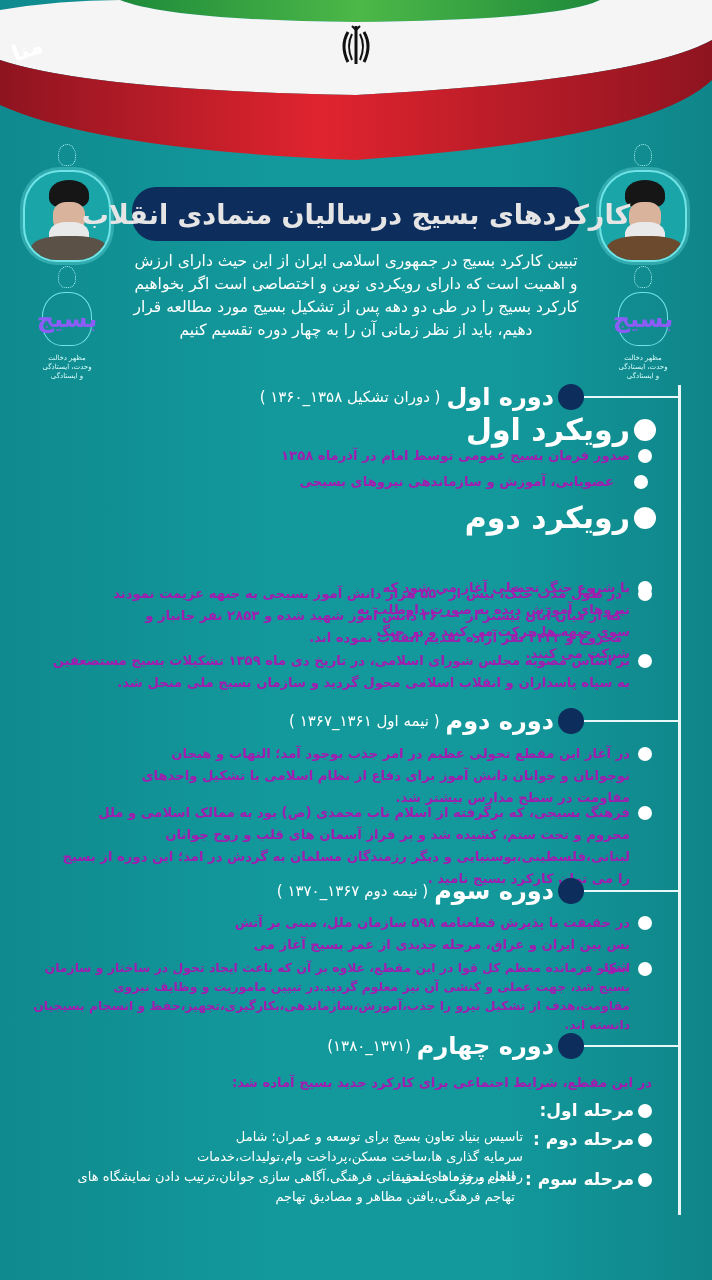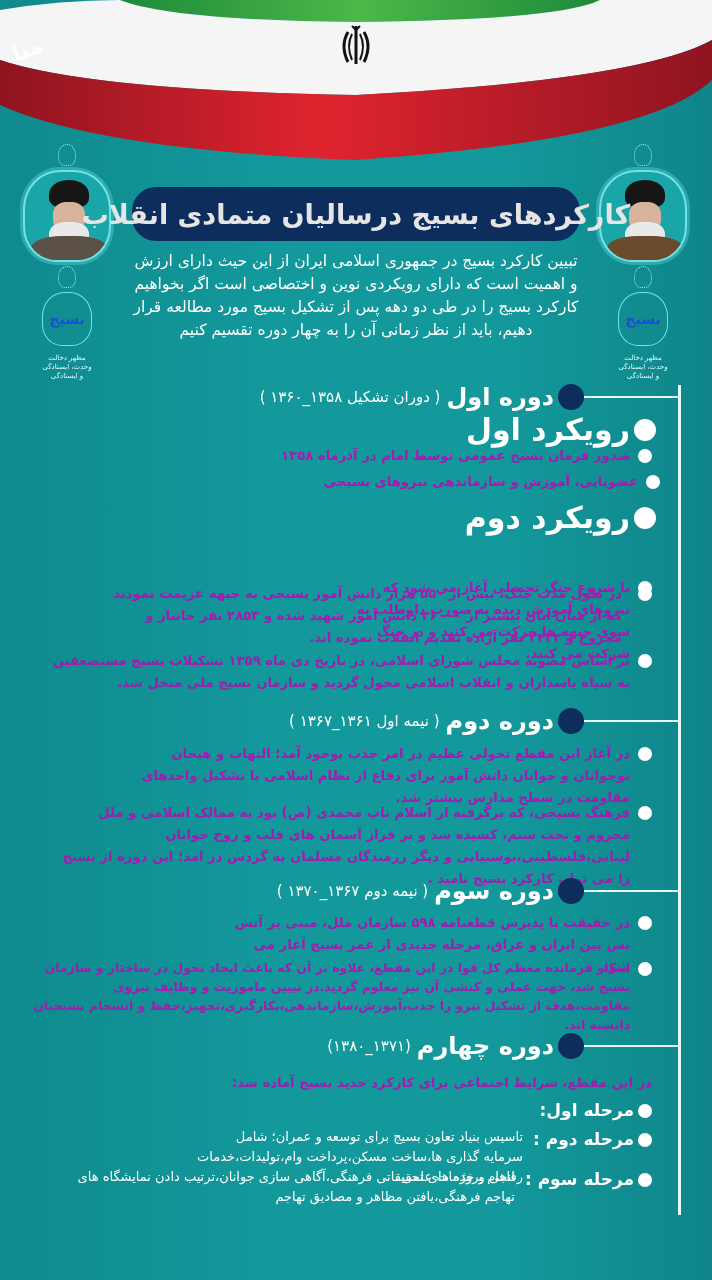--- a/index.html
+++ b/index.html
@@ -39,21 +39,21 @@
   .frame .turban { position: absolute; left: 24px; top: 8px; width: 40px; height: 28px; background: #161616; border-radius: 50% 50% 35% 35%; }
   .frame .face { position: absolute; left: 28px; top: 30px; width: 32px; height: 30px; background: #d9b39b; border-radius: 40%; }
   .frame .beard { position: absolute; left: 24px; top: 50px; width: 40px; height: 30px; background: #e9e9e9; border-radius: 40% 40% 50% 50%; }
   .frame .robe { position: absolute; left: 6px; top: 64px; width: 76px; height: 30px; background: #6b4a2e; border-radius: 40% 40% 0 0; }
   .frame .robe.grey { background: #5b5147; }
   .ornament { width: 18px; height: 22px; margin: 4px 0; border: 1px dotted #a9f0f2; border-radius: 50% 50% 40% 40%; }
   .ornament.top { position: absolute; top: -30px; }
   .basij-badge {
     width: 50px; height: 54px; border: 1px solid #6fe3e6; border-radius: 45% 45% 40% 40%;
     display: flex; align-items: center; justify-content: center;
-    color: #1d4ed8; font-size: 14px; font-weight: bold;
+    color: #8b5cf6; font-size: 24px; font-weight: bold;
   }
   .caption {
     margin-top: 8px; font-size: 7px; line-height: 9px; color: #dff; text-align: center; width: 60px;
   }
 
   .title-box {
     position: absolute; left: 132px; top: 187px; width: 448px; height: 54px;
     background: #0d2d5c; border-radius: 24px;
     display: flex; align-items: center; justify-content: center;
   }
@@ -178,21 +178,21 @@
 </div>
 
 <div class="approach" style="right:56px; top:412px;">
   <div class="bdot"></div>
   <div class="atitle">رویکرد اول</div>
 </div>
 <div class="item" style="right:60px; top:445px; width:560px;">
   <div class="sdot"></div>
   <div class="txt">صدور فرمان بسیج عمومی توسط امام در آذرماه ۱۳۵۸</div>
 </div>
-<div class="item" style="right:52px; top:471px; width:560px;">
+<div class="item" style="right:64px; top:471px; width:560px;gap:12px;">
   <div class="sdot"></div>
   <div class="txt">عضویابی، آموزش و سازماندهی نیروهای بسیجی</div>
 </div>
 
 <div class="approach" style="right:56px; top:500px;">
   <div class="bdot"></div>
   <div class="atitle">رویکرد دوم</div>
 </div>
 <div class="item" style="right:60px; top:535px; width:560px;margin-top:42px;">
   <div class="sdot"></div>

